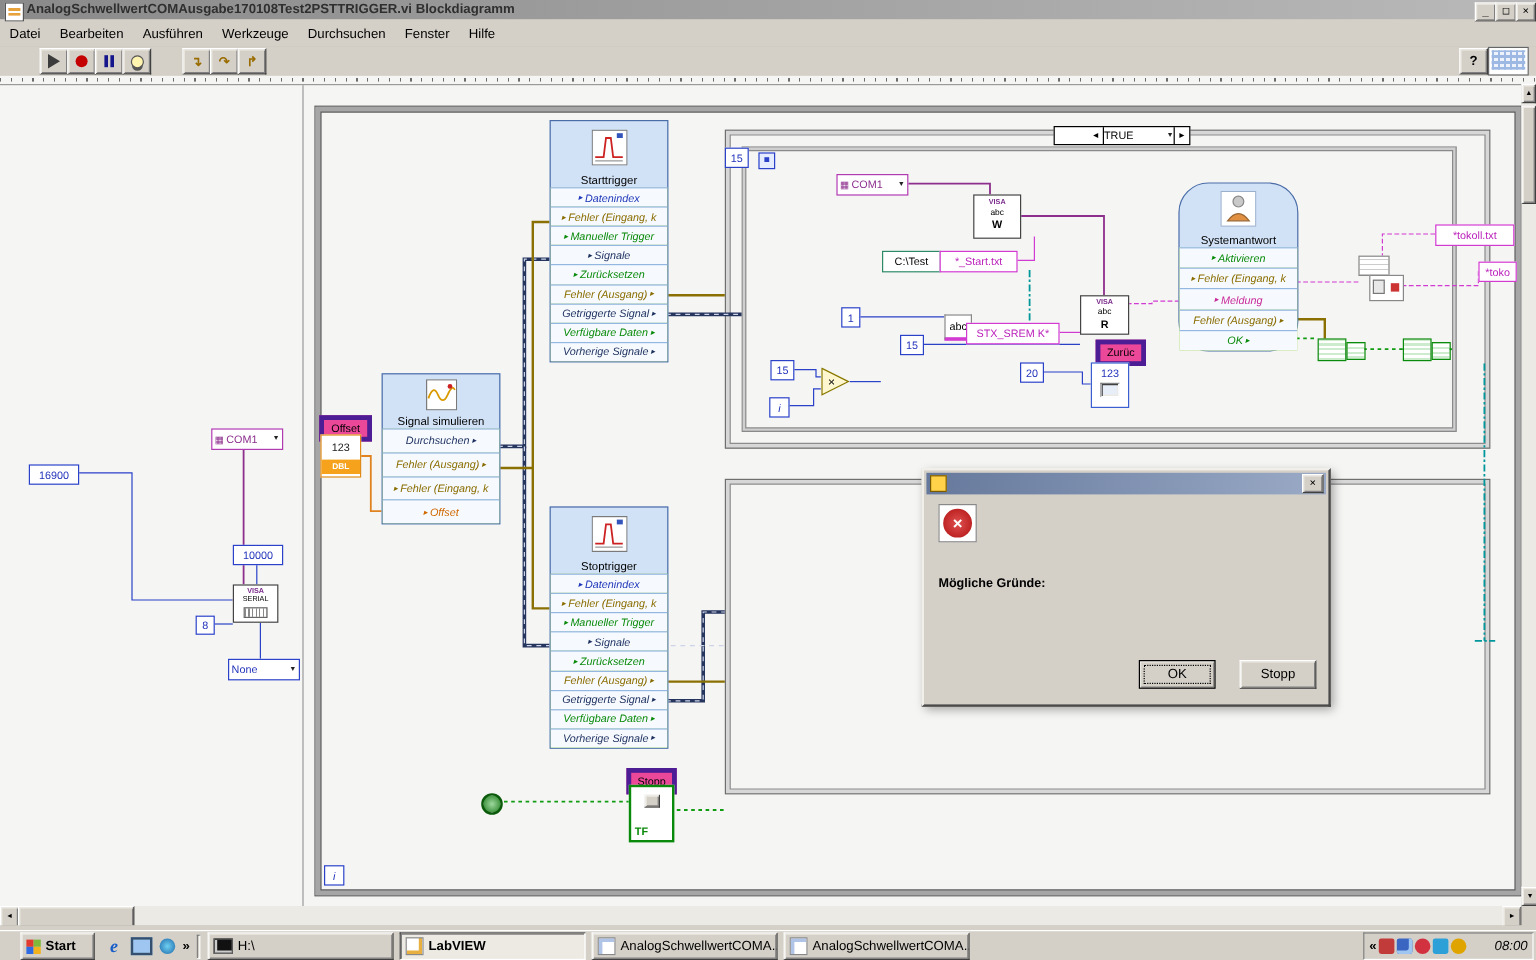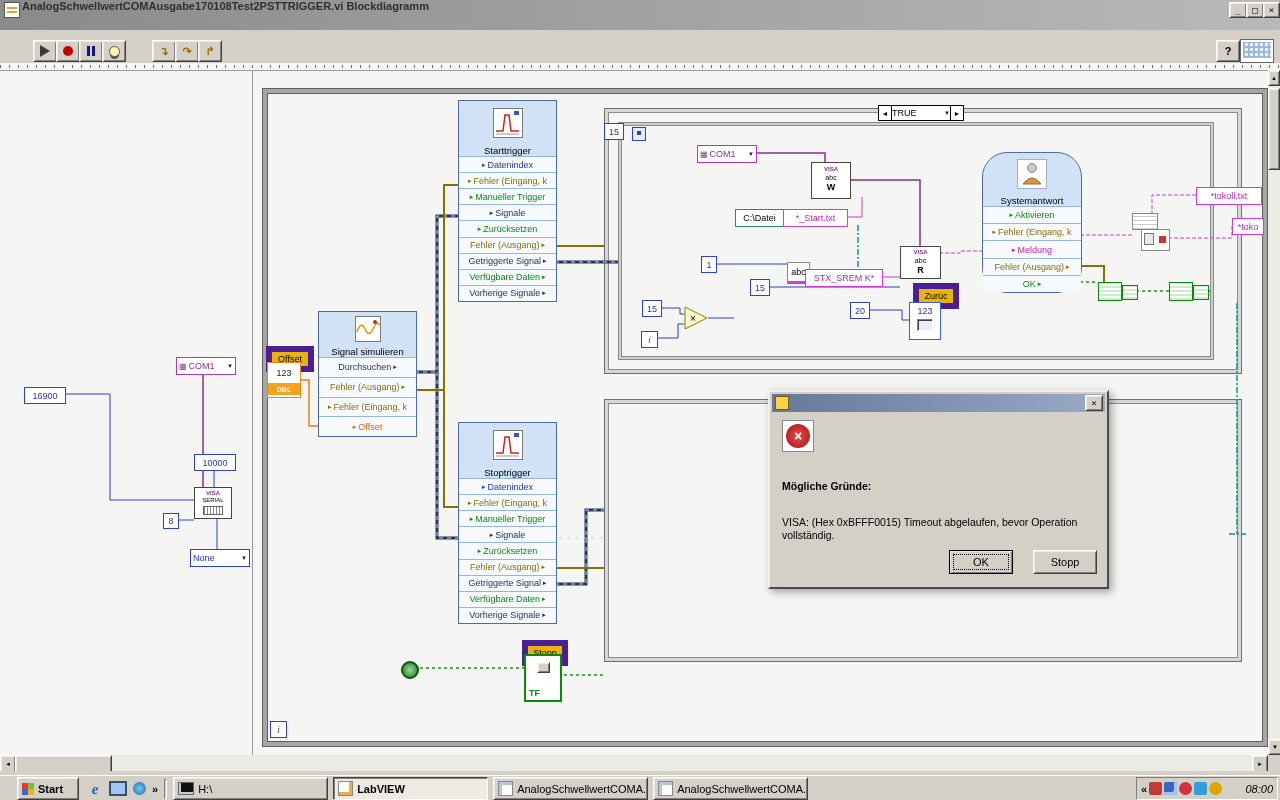--- a/index.html
+++ b/index.html
@@ -7,22 +7,22 @@
     font-family:"Liberation Sans",sans-serif;font-size:11px;background:#d4d0c8;}
   .abs{position:absolute;}
   
   .r3d{background:#d4d0c8;border:1px solid;border-color:#fff #404040 #404040 #fff;
        box-shadow:inset 1px 1px 0 #ece9e2,inset -1px -1px 0 #808080;}
   .s3d{background:#d4d0c8;border:1px solid;border-color:#808080 #fff #fff #808080;
        box-shadow:inset 1px 1px 0 #404040,inset -1px -1px 0 #ece9e2;}
   .etched{border:1px solid;border-color:#808080 #fff #fff #808080;}
   .ctr{display:flex;align-items:center;justify-content:center;}
   
-  .titlebar{left:0;top:0;width:1280px;height:30px;z-index:200;
-    background:linear-gradient(90deg,#8a8a8a,#b9b9b9);display:flex;align-items:flex-start;}
+  .titlebar{left:0;top:0;width:1280px;height:16px;z-index:200;
+    background:linear-gradient(90deg,#8a8a8a,#b9b9b9);display:flex;align-items:center;}
   .titletext{font-weight:bold;color:#2f2f2f;margin-left:4px;white-space:nowrap;}
   .winbtn{width:16px;height:14px;font-size:9px;line-height:11px;text-align:center;z-index:210;
     font-family:"DejaVu Sans Mono",monospace;color:#000;}
   .menubar{left:0;top:18px;width:1280px;height:21px;z-index:200;background:#d4d0c8;
     display:flex;align-items:center;border-bottom:1px solid #bdbab2;}
   .menuitem{padding:0 8px;line-height:20px;color:#000;}
   .toolbar{left:0;top:39px;width:1280px;height:24px;z-index:200;background:#d4d0c8;}
   .tb{position:absolute;top:1px;width:22px;height:20px;}
   .tickstrip{left:0;top:63px;width:1280px;height:7px;z-index:150;background:#f5f5f4;
     border-bottom:1px solid #9a9a9a;
@@ -33,35 +33,35 @@
   .struct{position:absolute;z-index:2;border:1px solid #6f6f6f;
     box-shadow:inset 0 0 0 3px #d7d7d7,inset 0 0 0 4px #8c8c8c;}
   .loopborder{position:absolute;z-index:2;border:1px solid #5f5f5f;
     box-shadow:inset 0 0 0 4px #a6a6a6,inset 0 0 0 5px #5f5f5f;}
   .thinloop{position:absolute;z-index:2;border:1px solid #8a8a8a;
     box-shadow:inset 0 0 0 2px #cfcfcf,inset 0 0 0 3px #8a8a8a;}
   
   .node{position:absolute;z-index:10;font-size:9px;}
   .nbox{border:1px solid #2a41c8;color:#2334bb;background:#fff;white-space:nowrap;}
   .sbox{border:1px solid #d23bd2;color:#bb21bb;background:#fff;white-space:nowrap;}
-  .lbox{border:6px solid #4c1d95;color:#000;background:#eab308;white-space:nowrap;}
+  .lbox{border:4px solid #4c1d95;color:#000;background:#ec4899;white-space:nowrap;}
   .combo{display:flex;align-items:center;background:#fff;padding:0 2px;gap:2px;}
   .dd{font-size:6px;color:#222;margin-left:auto;}
   .evi{background:#d2e2f6;border:1px solid #4a6da8;display:flex;flex-direction:column;}
   .evi-icon{flex:none;display:flex;align-items:center;justify-content:center;}
   .evi-title{flex:none;text-align:center;font-size:9.5px;color:#000;}
-  .evi-rows{flex:1;display:flex;flex-direction:column;background:#84cc16;}
+  .evi-rows{flex:1;display:flex;flex-direction:column;background:#84cc16;font-style:italic;}
   .evi-row{flex:1;display:flex;align-items:center;justify-content:center;
     border-top:1px solid #93b7e0;background:#f6faff;white-space:nowrap;overflow:hidden;font-size:9px;}
   .ri::before{content:"▸";font-size:7px;margin-right:2px;}
   .ro::after{content:"▸";font-size:7px;margin-left:2px;}
   .c-num{color:#2138b8}.c-err{color:#8a6d00}.c-bool{color:#0a8a0a}
   .c-dyn{color:#1c2f5e}.c-str{color:#c82898}.c-flt{color:#d06800}
   .sel{position:absolute;z-index:12;display:flex;align-items:center;background:#fff;
-    border:1px solid #000;height:14px;font-size:9px;}
+    border:1px solid #000;height:14px;font-size:9px;padding-left:28px;}
   .sel-a{flex:none;width:12px;text-align:center;font-size:7px;}
   .sel-c{flex:1;display:flex;align-items:center;justify-content:center;gap:3px;
     border-left:1px solid #000;border-right:1px solid #000;height:100%;}
   .gbox{border:1px solid #0a8a0a;background:repeating-linear-gradient(0deg,#cdeccd 0 2px,#ffffff 2px 4px);}
   .fbox{border:1px solid #888;background:#fff;}
   
   .dialog{left:768px;top:390px;width:337px;height:195px;z-index:100;background:#d4d0c8;
     border:2px solid;border-color:#f0efea #4a4a4a #4a4a4a #f0efea;box-shadow:3px 3px 8px rgba(0,0,0,.35);}
   .dlg-title{position:absolute;left:2px;top:2px;right:2px;height:18px;
     background:linear-gradient(90deg,#66799c,#9aaac6);display:flex;align-items:center;}
@@ -90,20 +90,29 @@
   <div class="abs titlebar">
     <div class="abs" style="left:4px;top:2px;width:14px;height:14px;background:#fff;border:1px solid #555;">
       <div style="margin:2px;height:8px;background:repeating-linear-gradient(0deg,#e8a23c 0 2px,#fff 2px 4px);"></div>
     </div>
     <span class="titletext" style="margin-left:22px;">AnalogSchwellwertCOMAusgabe170108Test2PSTTRIGGER.vi Blockdiagramm</span>
     <div class="abs r3d winbtn ctr" style="left:1229px;top:2px;">_</div>
     <div class="abs r3d winbtn ctr" style="left:1246px;top:2px;">□</div>
     <div class="abs r3d winbtn ctr" style="left:1263px;top:2px;width:15px;">×</div>
   </div>
 
+  <div class="abs menubar">
+    <span class="menuitem">Datei</span>
+    <span class="menuitem">Bearbeiten</span>
+    <span class="menuitem">Ausführen</span>
+    <span class="menuitem">Werkzeuge</span>
+    <span class="menuitem">Durchsuchen</span>
+    <span class="menuitem">Fenster</span>
+    <span class="menuitem">Hilfe</span>
+  </div>
 
   <div class="abs toolbar">
     <div class="tb r3d ctr" style="left:33px;">
       <span style="width:0;height:0;border-left:10px solid #3c3c3c;border-top:6px solid transparent;border-bottom:6px solid transparent;"></span>
     </div>
     <div class="tb r3d ctr" style="left:56px;">
       <span style="width:10px;height:10px;background:#c40000;border-radius:50%;"></span>
     </div>
     <div class="tb r3d ctr" style="left:79px;gap:2px;">
       <span style="width:3px;height:10px;background:#16168c;"></span>
@@ -312,21 +321,21 @@
     <span style="color:#8d2f8d;">COM1</span>
     <span class="dd">▼</span>
   </div>
 
   <div class="node" style="left:811px;top:162px;width:38px;height:35px;border:1px solid #444;background:#fff;text-align:center;">
     <div style="font-size:6px;font-weight:bold;color:#7a2a8a;line-height:8px;margin-top:2px;">VISA</div>
     <div style="font-size:7px;color:#000;line-height:9px;">abc</div>
     <div style="font-size:9px;font-weight:bold;color:#000;line-height:11px;">W</div>
   </div>
 
-  <div class="node ctr" style="left:735px;top:209px;width:47px;height:16px;border:1px solid #2e8a66;background:#fff;color:#000;">C:\Datei</div>
+  <div class="node ctr" style="left:735px;top:209px;width:47px;height:16px;border:1px solid #2e8a66;background:#fff;color:#000;">C:\Test</div>
   <div class="node sbox ctr" style="left:783px;top:209px;width:63px;height:16px;">*_Start.txt</div>
 
   <div class="node nbox ctr" style="left:701px;top:256px;width:14px;height:15px;">1</div>
   <div class="node ctr" style="left:787px;top:262px;width:21px;height:18px;border:1px solid #888;background:#fff;color:#000;border-bottom:3px solid #d23bd2;">abc</div>
   <div class="node sbox ctr" style="left:805px;top:269px;width:76px;height:16px;">STX_SREM K*</div>
 
   <div class="node" style="left:900px;top:246px;width:39px;height:31px;border:1px solid #444;background:#fff;text-align:center;">
     <div style="font-size:6px;font-weight:bold;color:#7a2a8a;line-height:8px;margin-top:1px;">VISA</div>
     <div style="font-size:7px;color:#000;line-height:9px;">abc</div>
     <div style="font-size:9px;font-weight:bold;color:#000;line-height:10px;">R</div>
@@ -383,22 +392,20 @@
 
   <div class="abs dialog">
     <div class="dlg-title">
       <div style="width:12px;height:12px;margin-left:3px;background:#ffd24a;border:1px solid #7a5a00;"></div>
       <div class="r3d winbtn ctr" style="margin-left:auto;margin-right:2px;">×</div>
     </div>
     <div class="abs ctr" style="left:12px;top:28px;width:30px;height:30px;background:#fff;border:1px solid #888;">
       <div class="ctr" style="width:24px;height:24px;border-radius:50%;background:radial-gradient(#e05050,#b01010);color:#fff;font-weight:bold;font-size:14px;">×</div>
     </div>
     <div class="abs" style="left:12px;top:88px;font-weight:bold;font-size:10.5px;color:#000;">Mögliche Gründe:</div>
-    <div class="abs pre" style="left:12px;top:124px;width:316px;font-size:10.5px;line-height:13px;color:#000;">VISA:  (Hex 0xBFFF0015) Timeout abgelaufen, bevor Operation
-vollständig.</div>
     <div class="btn r3d ctr default" style="left:179px;top:158px;width:62px;height:22px;">OK</div>
     <div class="btn r3d ctr" style="left:263px;top:158px;width:62px;height:22px;">Stopp</div>
   </div>
 
   <div class="abs sbtrack" style="left:1268px;top:70px;width:12px;height:685px;">
     <div class="r3d ctr sbarrow" style="height:14px;">▲</div>
     <div class="r3d" style="height:80px;margin-top:2px;"></div>
     <div class="r3d ctr sbarrow" style="position:absolute;bottom:0;width:12px;height:14px;">▼</div>
   </div>
   <div class="abs sbtrack" style="left:0;top:755px;width:1268px;height:16px;">

